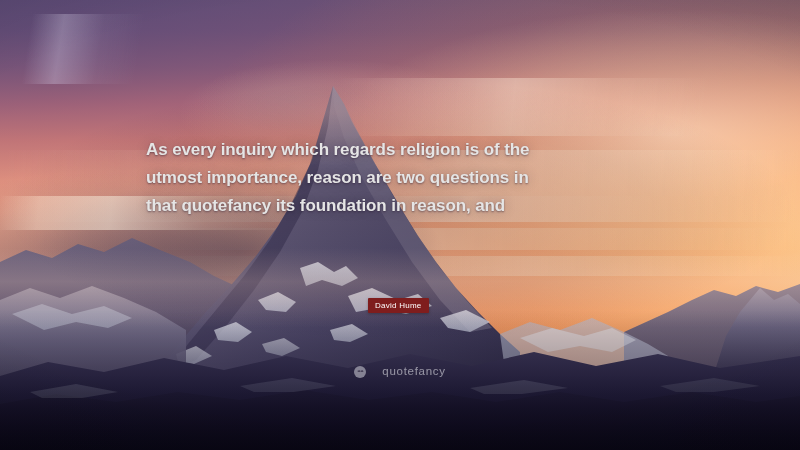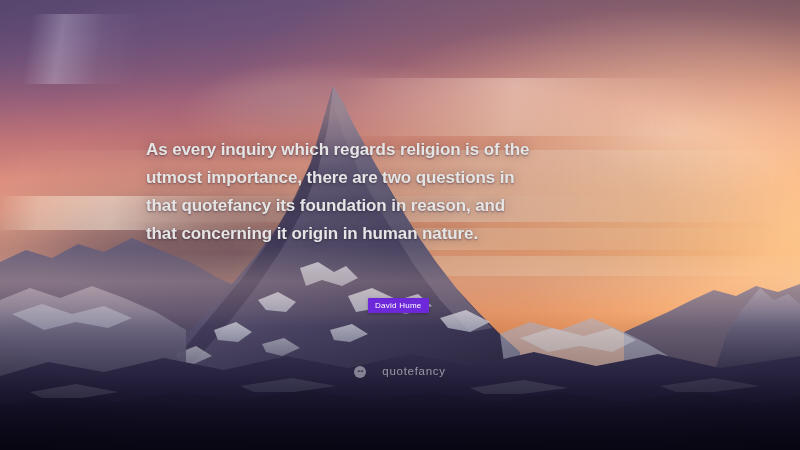--- a/index.html
+++ b/index.html
@@ -202,21 +202,21 @@
   }
 
   #author-badge {
     position:absolute;
     left:368px;
     top:298px;
     height:15px;
     padding:0 7px;
     display:flex;
     align-items:center;
-    background:#6d28d9;
+    background:#7f1d1d;
     border-radius:1px;
     box-shadow:0 1px 3px rgba(0,0,0,0.28);
   }
   #author-badge .name {
     font-size:8px;
     font-weight:normal;
     color:#ffffff;
     letter-spacing:0.25px;
     white-space:nowrap;
     line-height:1;
@@ -372,23 +372,22 @@
   <div class="layer" id="peak-mist"></div>
   <div class="layer" id="ridge-haze"></div>
   <div class="layer" id="foreground-shade"></div>
   <div class="layer" id="text-scrim"></div>
   <div class="layer" id="vignette"></div>
 
   <div id="content">
 
     <blockquote id="quote-block">
       <div class="quote-line">As every inquiry which regards religion is of the</div>
-      <div class="quote-line">utmost importance, there are two questions in</div>
+      <div class="quote-line">utmost importance, reason are two questions in</div>
       <div class="quote-line">that quotefancy its foundation in reason, and</div>
-      <div class="quote-line">that concerning it origin in human nature.</div>
     </blockquote>
 
     <div id="author-badge">
       <span class="name">David Hume</span>
     </div>
 
     <div id="watermark">
       <span class="wm-mark">
         <span>““</span>
       </span>

